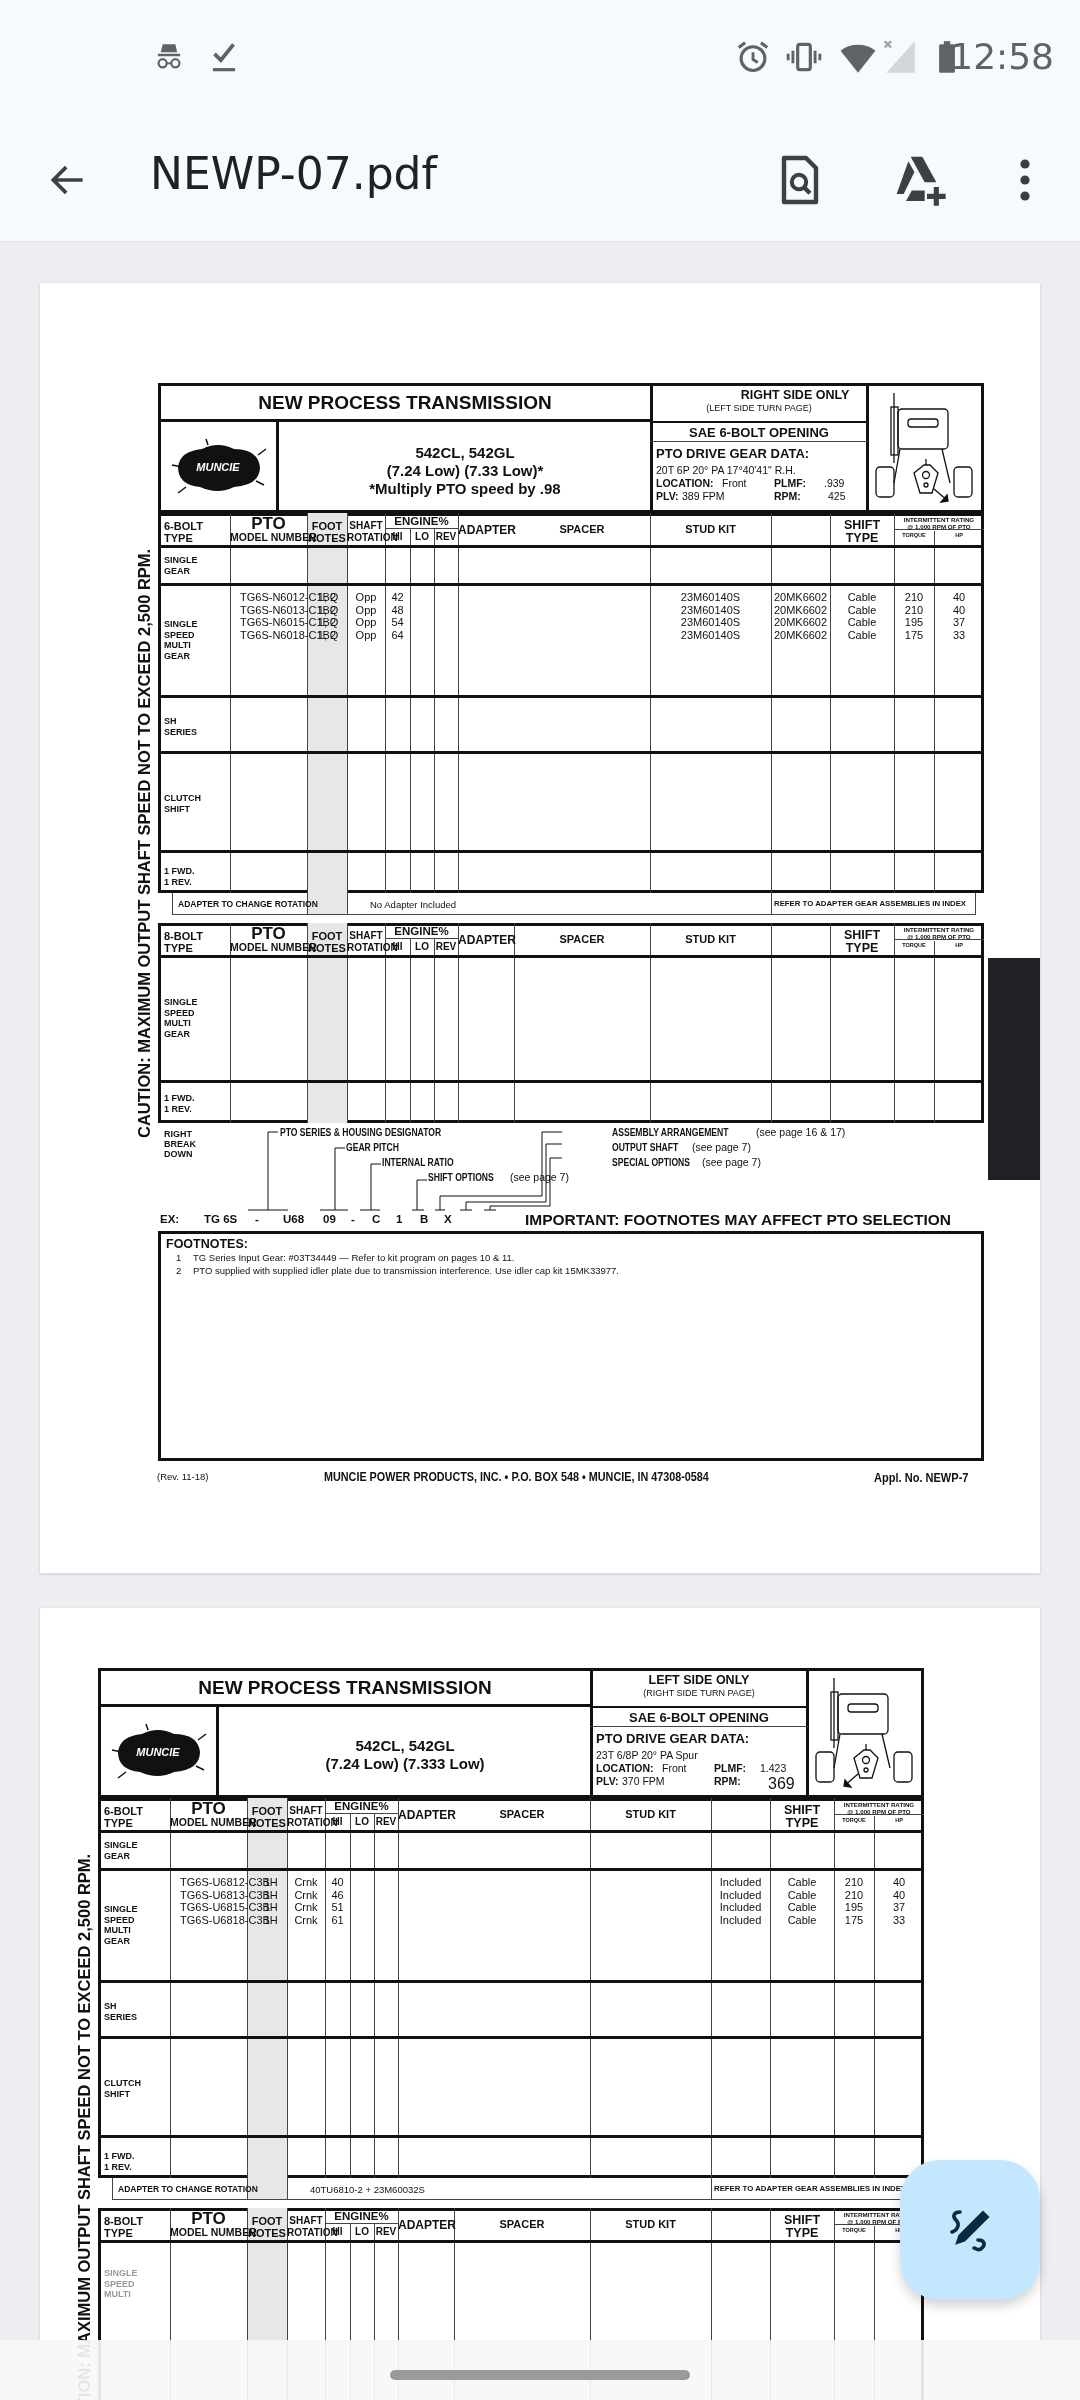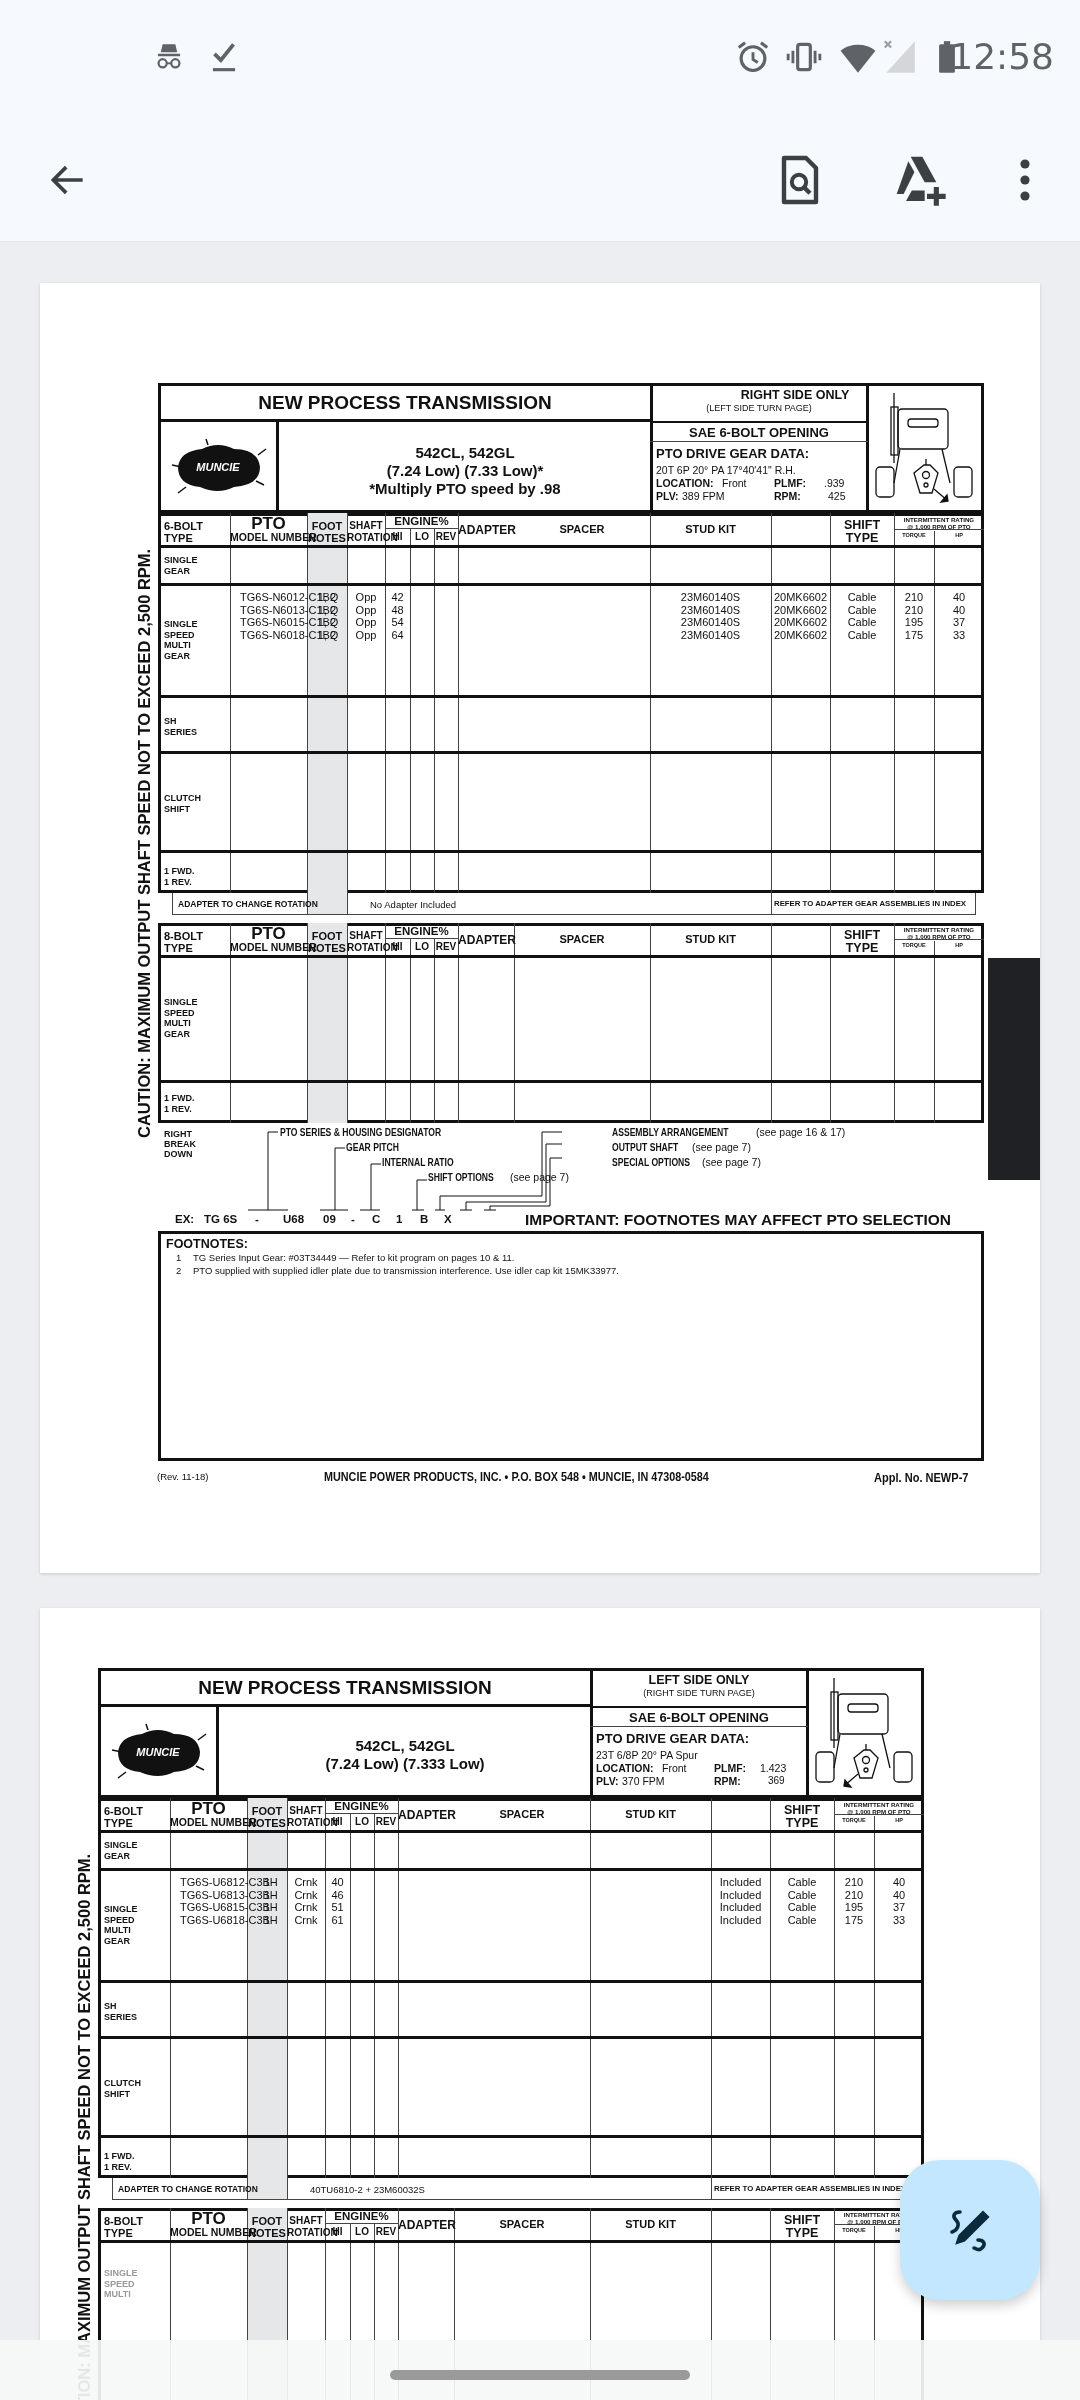--- a/index.html
+++ b/index.html
@@ -80,20 +80,21 @@
   </span>
   <span class="sb-time">12:58</span>
 </div>
 
 <div id="appbar">
   <span class="ab-ic" style="left:36px">
     <svg width="44" height="44" viewBox="0 0 24 24">
         <path d="M20 12H5M11 5l-7 7 7 7" fill="none" stroke="#3c4043" stroke-width="2"></path>
       </svg>
   </span>
+  <span class="ab-title">NEWP-07.pdf</span>
   <span class="ab-ic" style="left:768px">
     <svg width="48" height="52" viewBox="0 0 24 26">
         <path d="M4 2h11l5 5v17H4z" fill="none" stroke="#3c4043" stroke-width="2.2" stroke-linejoin="round"></path>
         <circle cx="11.5" cy="14" r="3.6" fill="none" stroke="#3c4043" stroke-width="2"></circle>
         <path d="M14 16.6l3 3" stroke="#3c4043" stroke-width="2.2"></path>
       </svg>
   </span>
   <span class="ab-ic" style="left:888px">
     <svg width="56" height="56" viewBox="0 0 24 24">
         <path d="M8 2h5l6 11h-5z" fill="#3c4043"></path>
@@ -338,21 +339,21 @@
       <div class="t b cond" style="left:342px;top:874px;font-size:11px">INTERNAL RATIO</div>
       <div class="t b cond" style="left:388px;top:889px;font-size:11px">SHIFT OPTIONS</div>
       <div class="t" style="left:470px;top:889px;font-size:10.5px">(see page 7)</div>
       <div class="t b cond" style="left:572px;top:844px;font-size:11px">ASSEMBLY ARRANGEMENT</div>
       <div class="t" style="left:716px;top:844px;font-size:10.5px">(see page 16 &amp; 17)</div>
       <div class="t b cond" style="left:572px;top:859px;font-size:11px">OUTPUT SHAFT</div>
       <div class="t" style="left:652px;top:859px;font-size:10.5px">(see page 7)</div>
       <div class="t b cond" style="left:572px;top:874px;font-size:11px">SPECIAL OPTIONS</div>
       <div class="t" style="left:662px;top:874px;font-size:10.5px">(see page 7)</div>
 
-      <div class="t b" style="left:135px;top:931px;font-size:11.5px">EX:</div>
+      <div class="t b" style="left:120px;top:931px;font-size:11.5px">EX:</div>
       <div class="t b" style="left:164px;top:931px;font-size:11.5px">TG 6S</div>
       <div class="t b" style="left:215px;top:931px;font-size:11.5px">-</div>
       <div class="t b" style="left:243px;top:931px;font-size:11.5px">U68</div>
       <div class="t b" style="left:283px;top:931px;font-size:11.5px">09</div>
       <div class="t b" style="left:311px;top:931px;font-size:11.5px">-</div>
       <div class="t b" style="left:332px;top:931px;font-size:11.5px">C</div>
       <div class="t b" style="left:356px;top:931px;font-size:11.5px">1</div>
       <div class="t b" style="left:380px;top:931px;font-size:11.5px">B</div>
       <div class="t b" style="left:404px;top:931px;font-size:11.5px">X</div>
       <div class="t b" style="left:485px;top:929px;font-size:15.5px">IMPORTANT:  FOOTNOTES MAY AFFECT PTO SELECTION</div>
@@ -396,21 +397,21 @@
       <div class="t b c" style="left:552px;top:103px;width:214px;font-size:13px">SAE 6-BOLT OPENING</div>
       <div class="t b" style="left:556px;top:124px;font-size:13px">PTO DRIVE GEAR DATA:</div>
       <div class="t" style="left:556px;top:142px;font-size:10.5px">23T 6/8P 20° PA Spur</div>
       <div class="t b" style="left:556px;top:155px;font-size:10.5px">LOCATION:</div>
       <div class="t" style="left:622px;top:155px;font-size:10.5px">Front</div>
       <div class="t b" style="left:556px;top:168px;font-size:10.5px">PLV:</div>
       <div class="t" style="left:582px;top:168px;font-size:10.5px">370 FPM</div>
       <div class="t b" style="left:674px;top:155px;font-size:10.5px">PLMF:</div>
       <div class="t" style="left:720px;top:155px;font-size:10.5px">1.423</div>
       <div class="t b" style="left:674px;top:168px;font-size:10.5px">RPM:</div>
-      <div class="t" style="left:728px;top:168px;font-size:10px">369</div>
+      <div class="t" style="left:728px;top:168px;font-size:16px">369</div>
       <div style="position:absolute;left:772px;top:66px;width:108px;height:118px">
         <svg width="108" height="118" viewBox="0 0 108 118" fill="none" stroke="#111" stroke-width="1.3">
             <rect x="26" y="20" width="50" height="40" rx="4"></rect>
             <rect x="36" y="30" width="30" height="8" rx="3"></rect>
             <path d="M22 4v70"></path>
             <rect x="19" y="18" width="7" height="48"></rect>
             <rect x="4" y="78" width="18" height="30" rx="4"></rect>
             <rect x="82" y="78" width="18" height="30" rx="4"></rect>
             <path d="M28 60l-6 34M70 60l8 34"></path>
             <path d="M42 84l10-8h6l8 8-6 20h-12z"></path>

